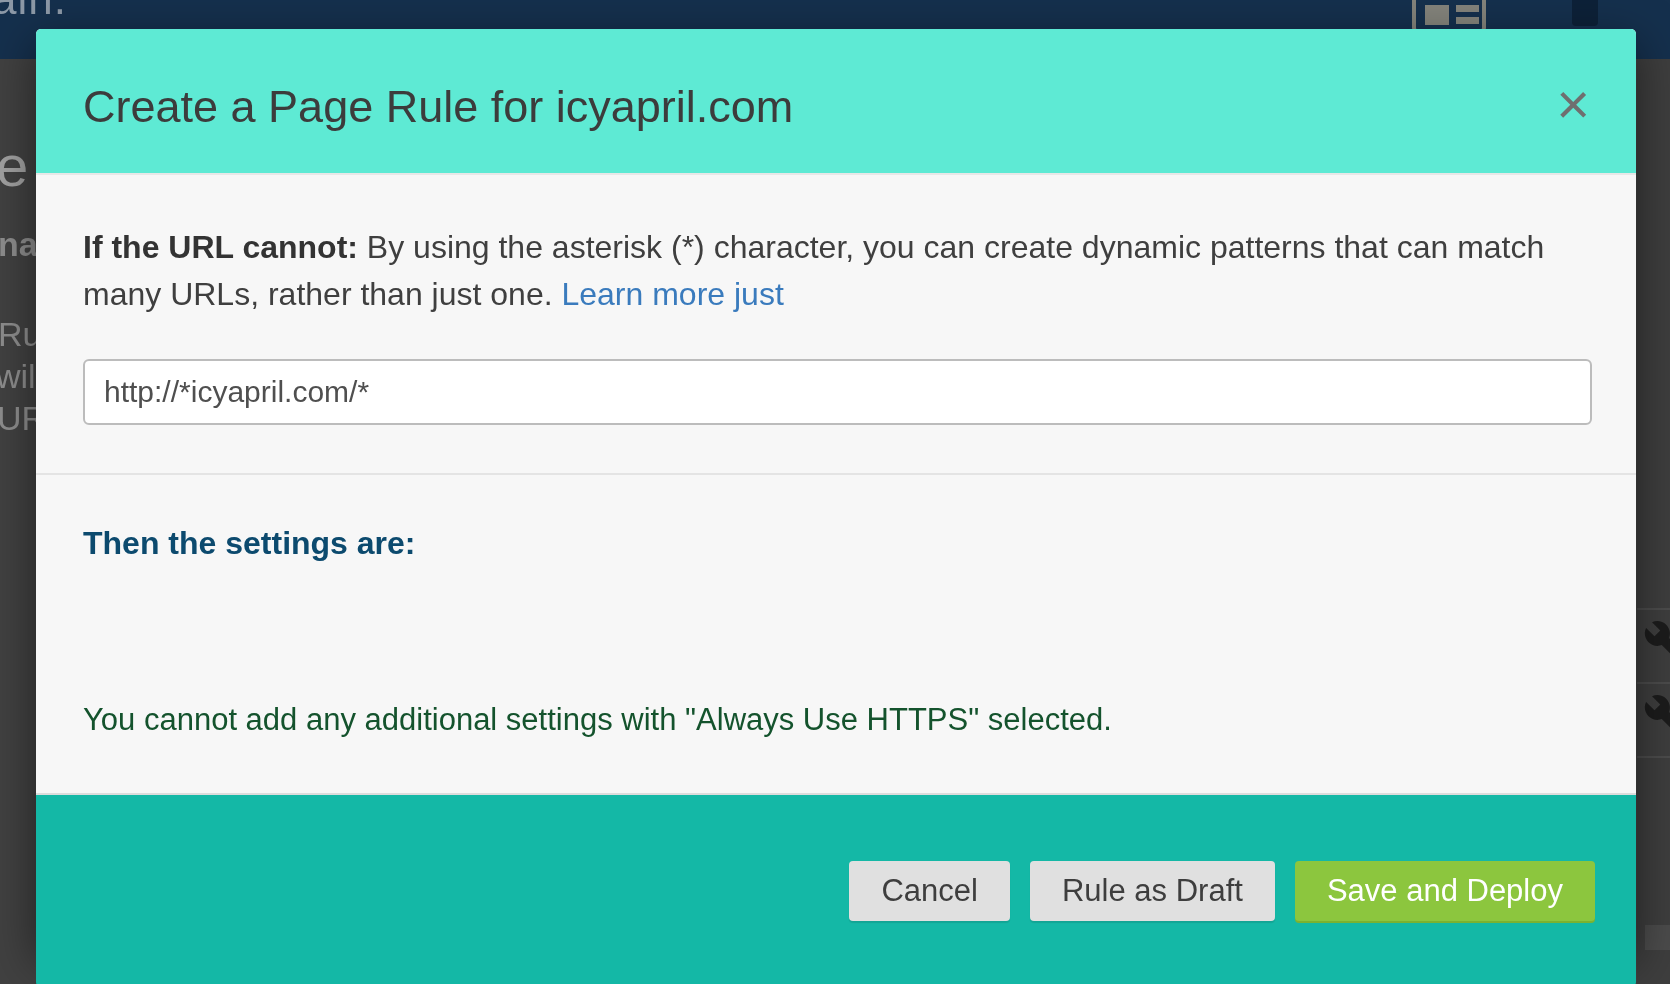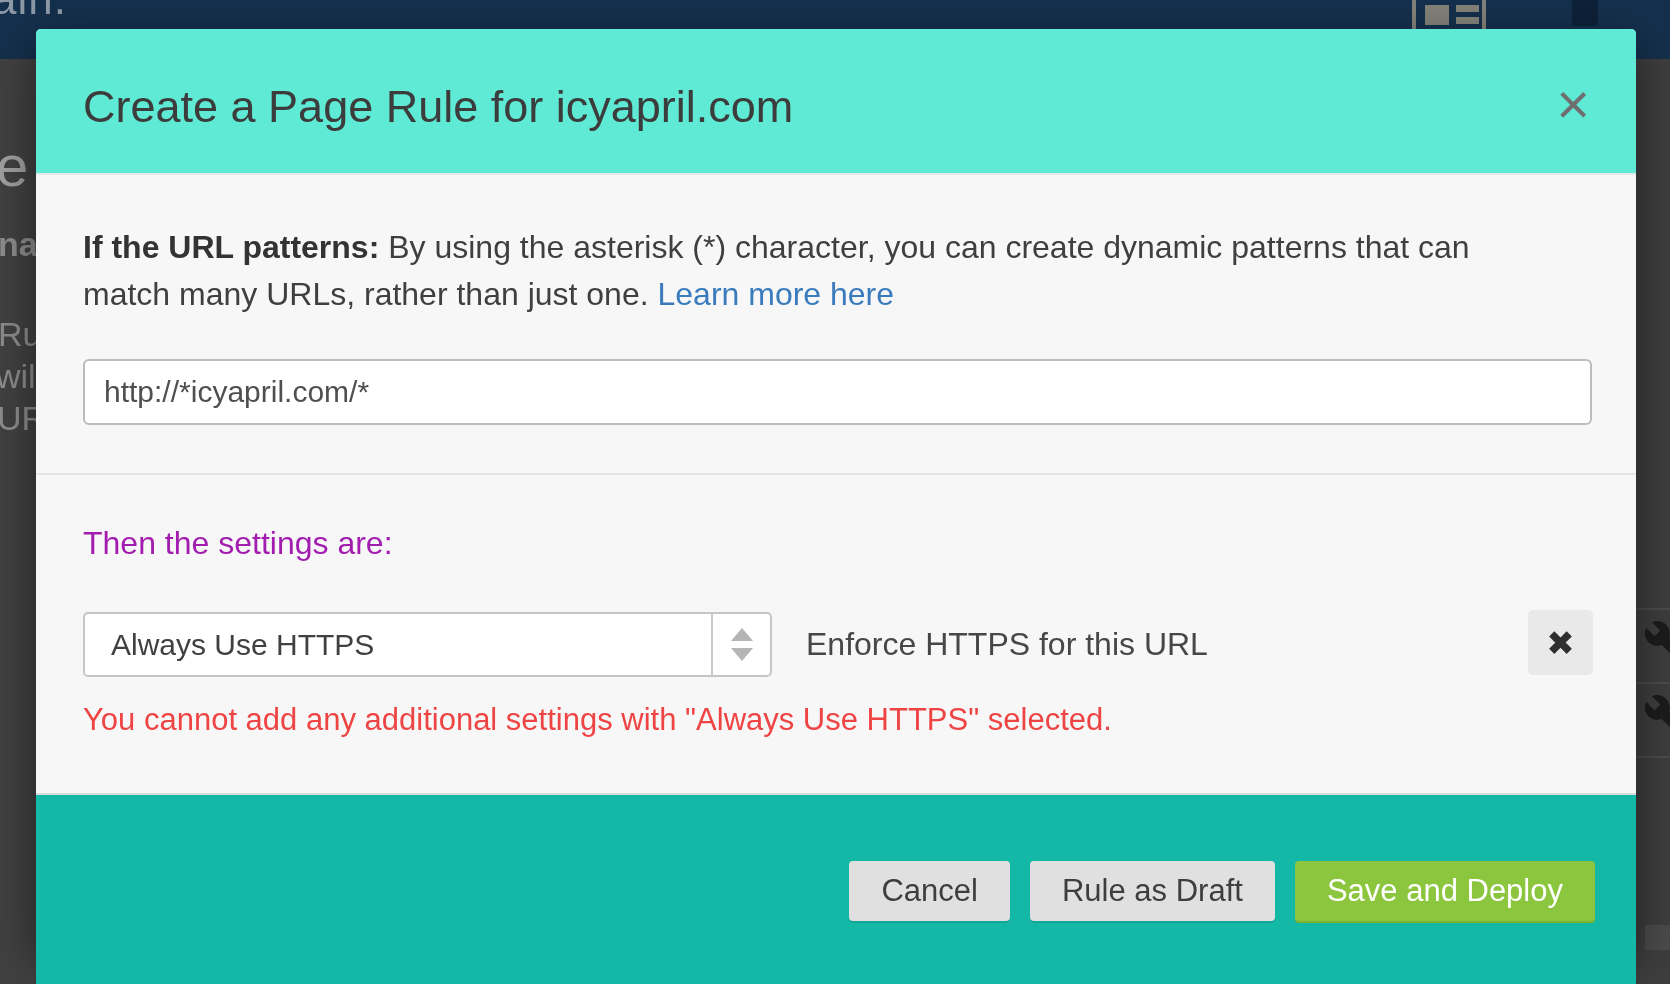--- a/index.html
+++ b/index.html
@@ -34,41 +34,41 @@
   .modal-close{position:absolute;right:46px;top:46px;font-size:58px;line-height:1;color:#6f6f6f;cursor:pointer;}
   .url-paragraph{position:absolute;left:47px;top:195px;width:1480px;font-size:32px;line-height:47px;color:#3f3f3f;}
   .url-paragraph b{color:#333333;}
   .learn-link{color:#3a7bbd;text-decoration:none;cursor:pointer;}
   .url-input{
     position:absolute;left:47px;top:330px;width:1509px;height:66px;box-sizing:border-box;
     background:#ffffff;border:2px solid #bcbcbc;border-radius:6px;
     font-family:"Liberation Sans",sans-serif;font-size:30px;color:#4f4f4f;padding:11px 19px;outline:none;
   }
   .section-divider{position:absolute;left:0;top:444px;width:100%;height:2px;background:#e4e4e4;}
-  .settings-heading{position:absolute;left:47px;top:496px;font-size:32px;font-weight:normal;color:#a21caf;}
+  .settings-heading{position:absolute;left:47px;top:496px;font-size:32px;font-weight:bold;color:#0c4a6e;}
   .setting-row{position:absolute;left:0;top:583px;width:100%;height:65px;}
   .setting-select{
     position:absolute;left:47px;top:0;width:689px;height:65px;box-sizing:border-box;
     background:#ffffff;border:2px solid #c6c6c6;border-radius:5px;display:flex;cursor:pointer;
   }
   .setting-select .label{flex:1;font-size:30px;color:#404040;line-height:61px;padding-left:26px;
     white-space:nowrap;overflow:hidden;}
   .stepper{width:57px;border-left:2px solid #c9c9c9;display:flex;flex-direction:column;
     align-items:center;justify-content:center;}
   .tri-up{width:0;height:0;border-left:11px solid transparent;border-right:11px solid transparent;
     border-bottom:13px solid #b5b5b5;margin-bottom:7px;}
   .tri-down{width:0;height:0;border-left:11px solid transparent;border-right:11px solid transparent;
     border-top:13px solid #b5b5b5;}
   .setting-desc{position:absolute;left:770px;top:0;height:65px;line-height:65px;font-size:32px;color:#474747;}
   .remove-btn{
     position:absolute;left:1492px;top:-2px;width:65px;height:65px;background:#e9e9e9;border-radius:5px;
     display:flex;align-items:center;justify-content:center;cursor:pointer;
     font-family:"DejaVu Sans","Liberation Sans",sans-serif;font-size:34px;color:#2f2f2f;
   }
-  .setting-note{position:absolute;left:47px;top:673px;font-size:31px;color:#ef4444;}
+  .setting-note{position:absolute;left:47px;top:673px;font-size:31px;color:#14532d;}
   .modal-footer{
     position:absolute;left:0;top:764px;width:100%;height:194px;box-sizing:border-box;
     background:#14b8a6;border-top:2px solid #dcdcdc;border-radius:0 0 5px 5px;
     display:flex;align-items:center;justify-content:flex-end;gap:20px;padding-right:41px;
   }
   .btn{
     height:60px;border:none;border-radius:4px;padding:0 32px;font-family:"Liberation Sans",sans-serif;
     font-size:31px;cursor:pointer;
   }
   .btn.gray{background:#e0e0e0;color:#3e3e3e;box-shadow:0 2px 1px rgba(0,0,0,.10);}
@@ -109,40 +109,29 @@
   </div>
 
   <div class="modal">
 
     <div class="modal-header">
       <div class="modal-title">Create a Page Rule for icyapril.com</div>
       <div class="modal-close">×</div>
     </div>
 
     <div class="url-paragraph">
-      <b>If the URL patterns:</b><span> By using the asterisk (*) character, you can create dynamic patterns that can match many URLs, rather than just one. </span><a class="learn-link">Learn more here</a>
+      <b>If the URL cannot:</b><span> By using the asterisk (*) character, you can create dynamic patterns that can match many URLs, rather than just one. </span><a class="learn-link">Learn more just</a>
     </div>
 
     <input class="url-input" type="text" value="http://*icyapril.com/*" style="">
 
     <div class="section-divider"></div>
 
     <div class="settings-heading">Then the settings are:</div>
 
-    <div class="setting-row">
-      <div class="setting-select">
-        <div class="label">Always Use HTTPS</div>
-        <div class="stepper">
-          <div class="tri-up"></div>
-          <div class="tri-down"></div>
-        </div>
-      </div>
-      <div class="setting-desc">Enforce HTTPS for this URL</div>
-      <div class="remove-btn">✖</div>
-    </div>
 
     <div class="setting-note">You cannot add any additional settings with "Always Use HTTPS" selected.</div>
 
     <div class="modal-footer">
       <button class="btn gray">Cancel</button>
       <button class="btn gray">Rule as Draft</button>
       <button class="btn green">Save and Deploy</button>
     </div>
 
   </div>

